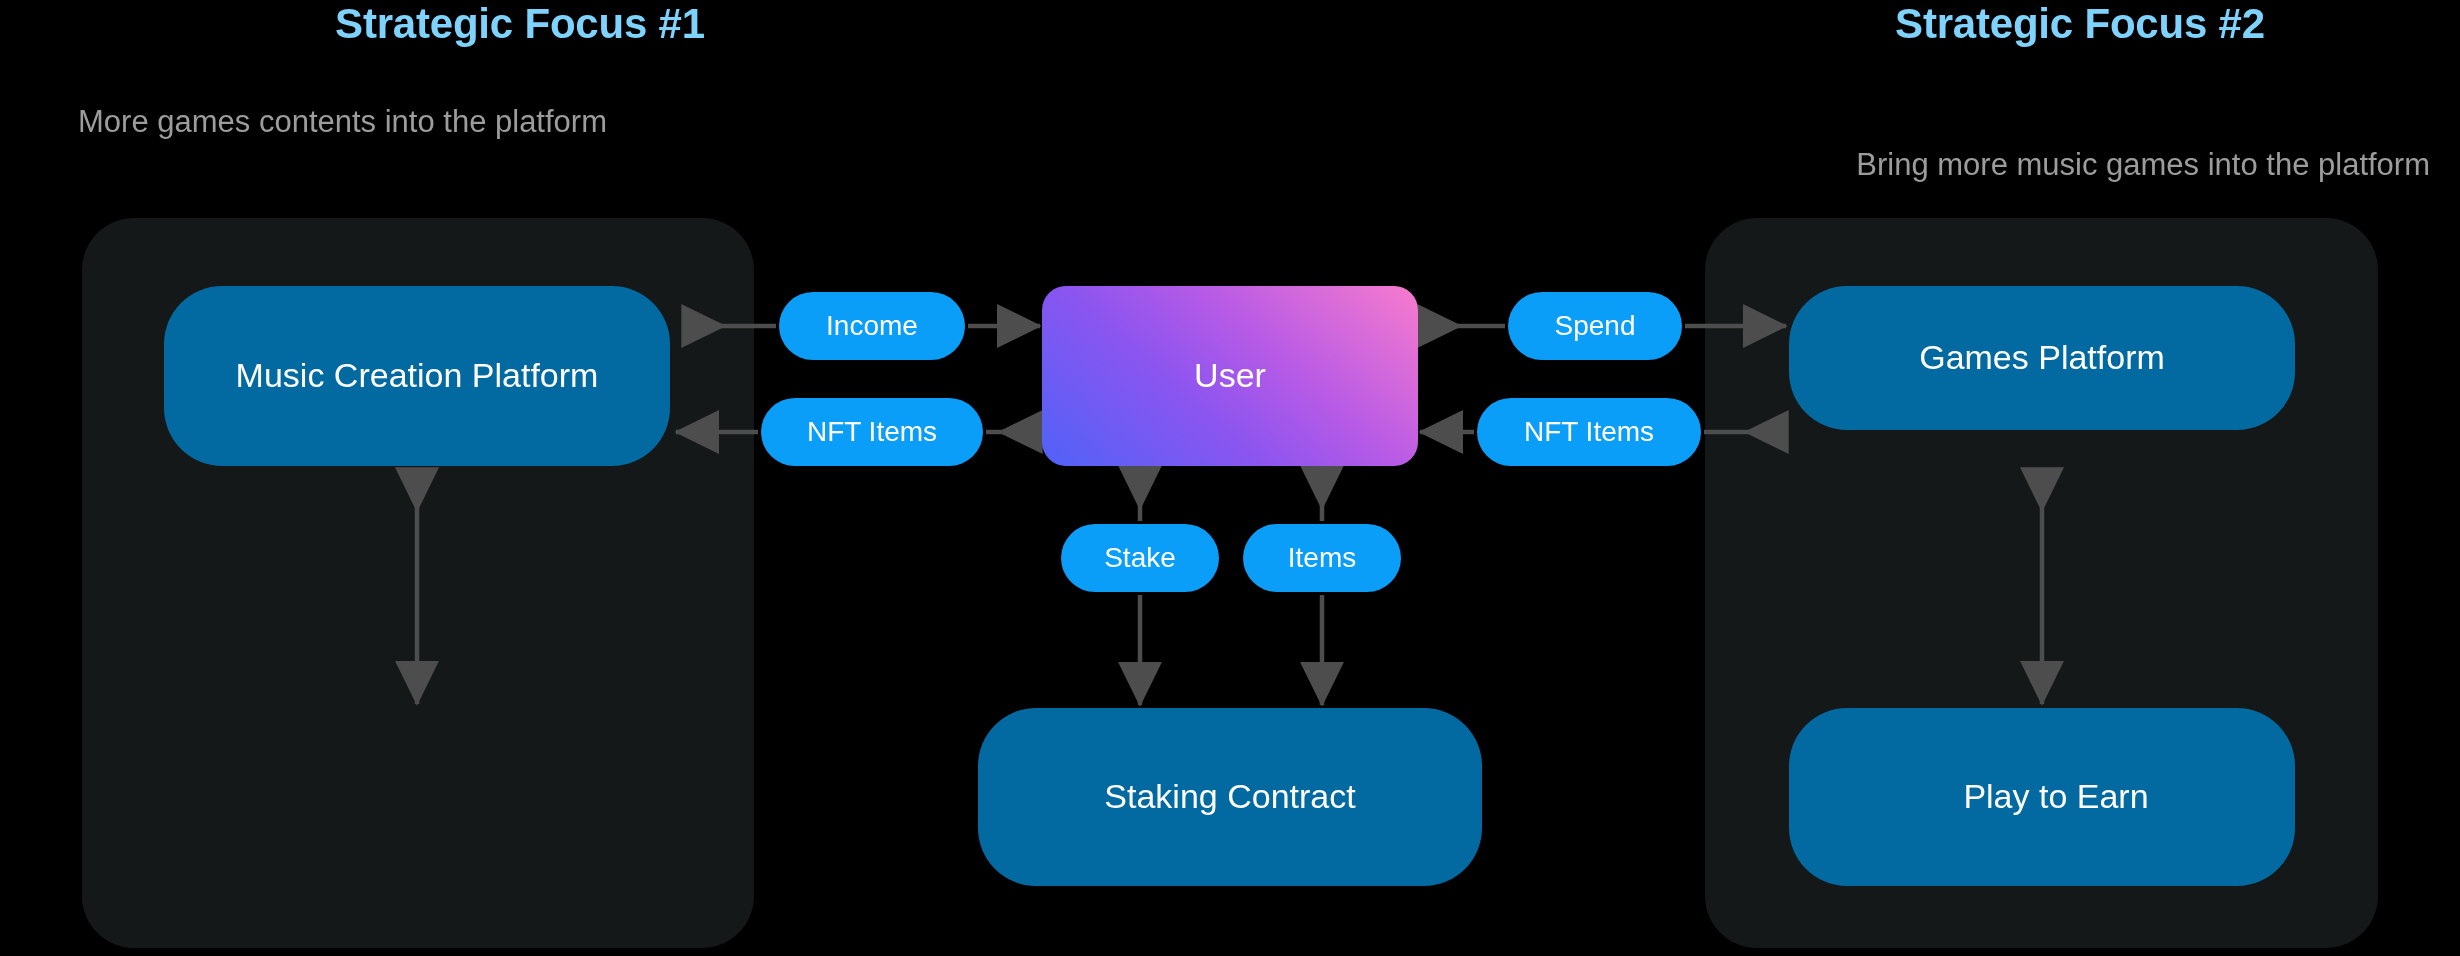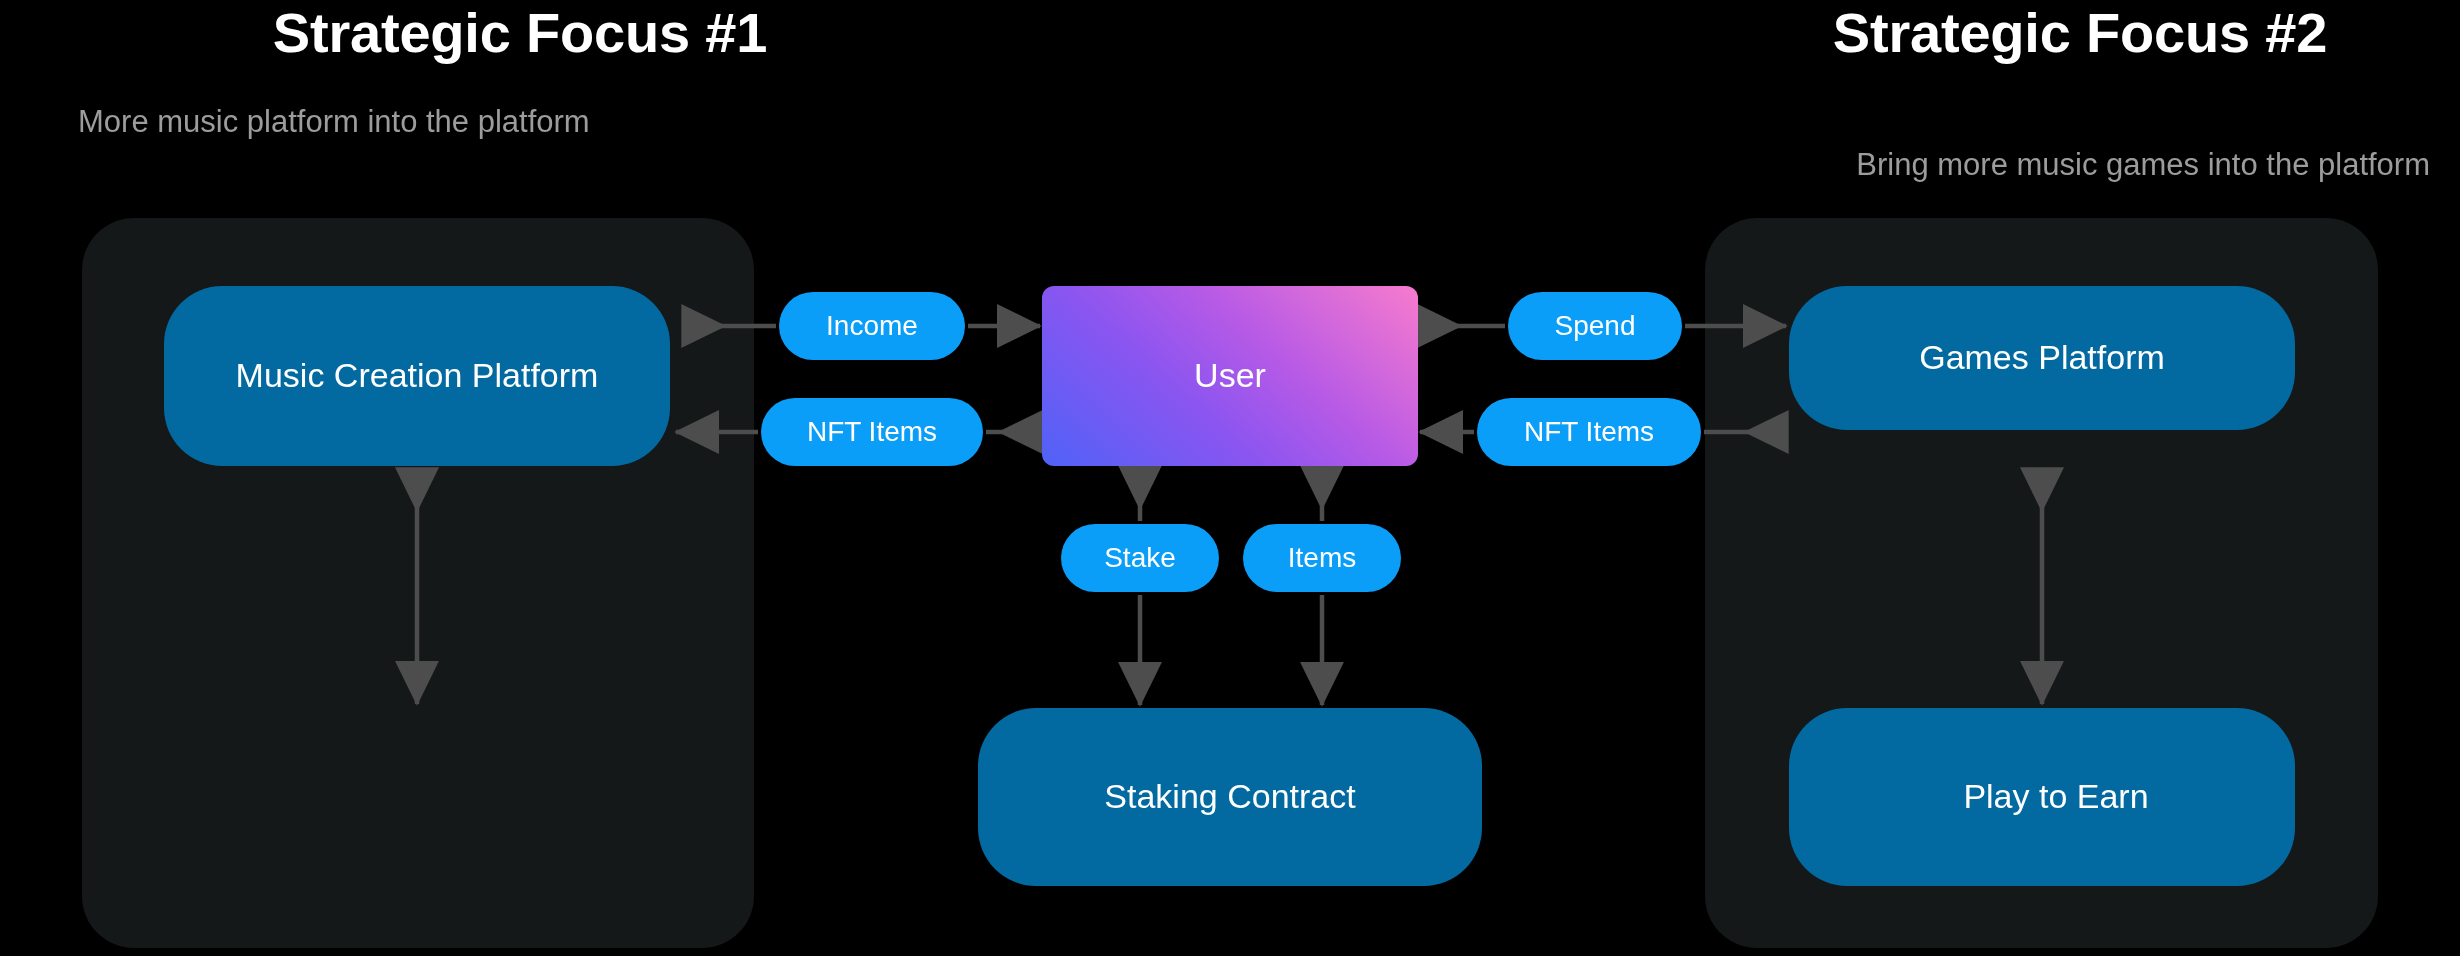--- a/index.html
+++ b/index.html
@@ -7,23 +7,23 @@
     width: 2460px; height: 956px;
     background: #000000;
     font-family: "Liberation Sans", sans-serif;
     overflow: hidden;
   }
   #stage { position: relative; width: 2460px; height: 956px; background: #000000; }
 
   
   .focus-title {
     position: absolute;
-    font-size: 56px;
+    font-size: 42px;
     font-weight: bold;
-    color: #ffffff;
+    color: #7dd3fc;
     white-space: nowrap;
     letter-spacing: -0.2px;
   }
   .focus-sub {
     position: absolute;
     font-size: 31px;
     font-weight: normal;
     color: #9c9c9c;
     white-space: nowrap;
   }
@@ -51,21 +51,21 @@
     text-align: center;
     line-height: 1.15;
   }
   .node-green {
     background: #0369a1;
     border-radius: 58px;
     font-size: 34px;
   }
   .node-user {
     background: linear-gradient(42deg, #4f62f7 0%, #8b55f0 38%, #b75ae6 62%, #f77bcd 100%);
-    border-radius: 12px;
+    border-radius: 24px;
     font-size: 34px;
   }
   .pill {
     position: absolute;
     background: #0b9ef8;
     border-radius: 34px;
     display: flex;
     align-items: center;
     justify-content: center;
     color: #ffffff;
@@ -93,21 +93,21 @@
     width: 2460px; height: 956px;
     pointer-events: none;
   }
 </style>
 </head>
 <body>
 
 <div id="stage">
 
   <div class="focus-title" id="title-left">Strategic Focus #1</div>
-  <div class="focus-sub" id="sub-left">More music platform into the platform</div>
+  <div class="focus-sub" id="sub-left">More games contents into the platform</div>
 
   <div class="focus-title" id="title-right">Strategic Focus #2</div>
   <div class="focus-sub" id="sub-right">Bring more music games into the platform</div>
 
   <div class="panel" id="panel-left"></div>
   <div class="panel" id="panel-right"></div>
 
   <svg id="edges" viewBox="0 0 2460 956" width="2460" height="956">
     <defs>
       <marker id="ah" markerWidth="11" markerHeight="11" refX="9.6" refY="5.5" orient="auto" markerUnits="strokeWidth">

